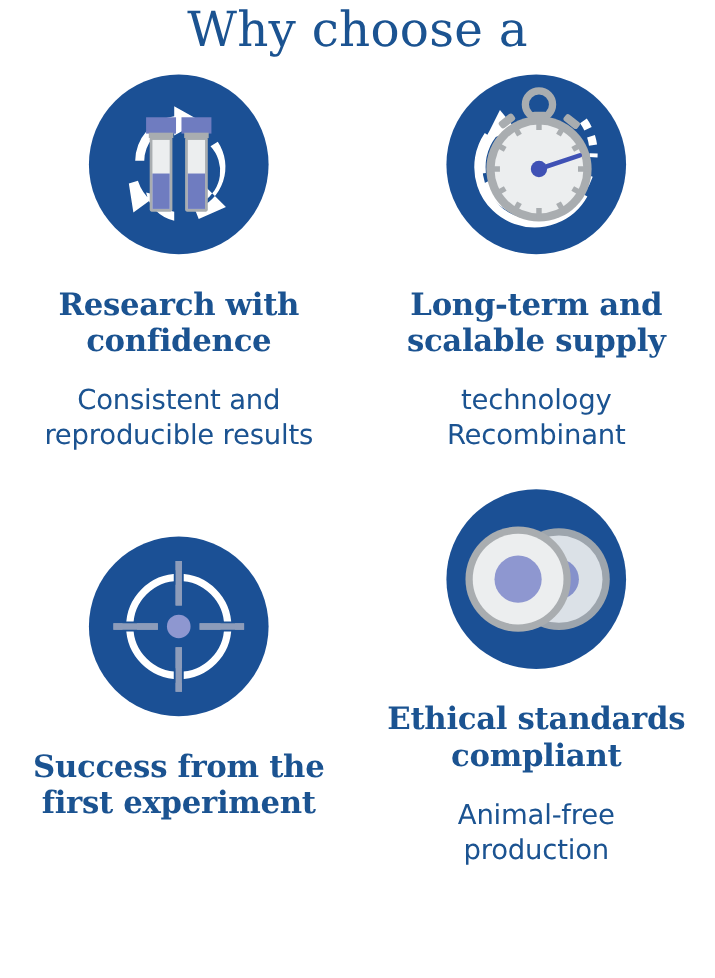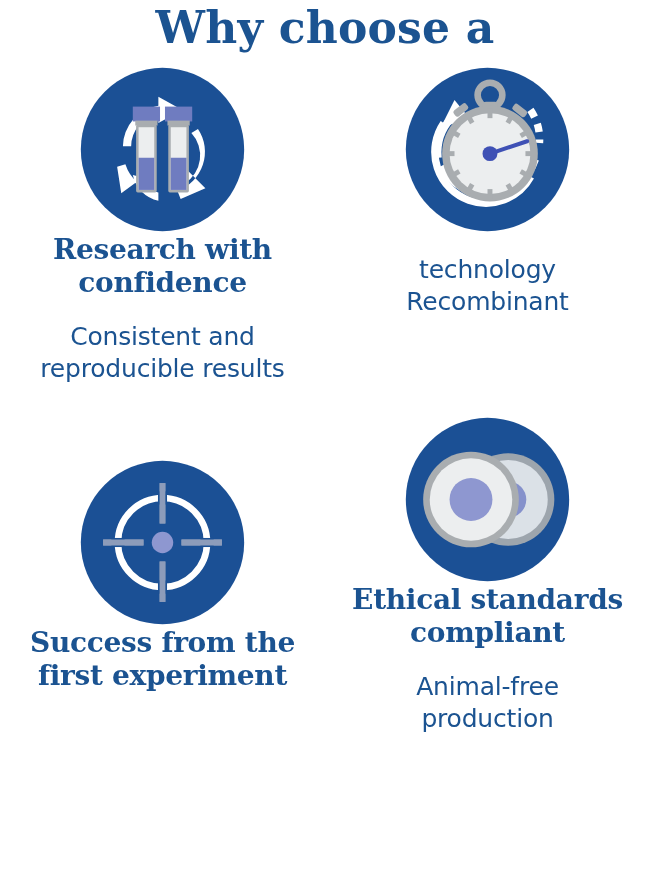--- a/index.html
+++ b/index.html
@@ -27,21 +27,21 @@
   .title-block {
     padding-top: 2px;
     text-align: center;
   }
   .title-line {
     font-family: "DejaVu Serif", "Liberation Serif", serif;
     color: #1b5391;
     font-size: 44px;
     line-height: 51px;
     letter-spacing: 0.2px;
-    font-weight: 700;
+    font-weight: 400;
   }
 
   
   .grid {
     margin-top: 14px;
     display: grid;
     grid-template-columns: 325px 325px;
     grid-template-rows: auto auto;
   }
   .cell {
@@ -60,21 +60,21 @@
   }
   .icon-wrap svg { display: block; width: 165px; height: 165px; }
 
   .feature-heading {
     font-family: "DejaVu Serif", "Liberation Serif", serif;
     color: #1b5391;
     font-weight: 700;
     font-size: 28px;
     line-height: 33px;
     text-align: center;
-    margin-top: 1px;
+    margin-top: 28px;
     letter-spacing: -0.3px;
   }
   .feature-sub {
     font-family: "DejaVu Sans", "Liberation Sans", sans-serif;
     color: #1b5391;
     font-weight: 400;
     font-size: 25px;
     line-height: 32px;
     text-align: center;
     margin-top: 22px;
@@ -175,20 +175,24 @@
               <line x1="55.4" y1="77.5" x2="65.8" y2="83.5"></line>
               <line x1="130.5" y1="152.6" x2="124.5" y2="142.2"></line>
               <line x1="75.5" y1="57.4" x2="81.5" y2="67.8"></line>
             </g>
 
             <line x1="103" y1="105" x2="148" y2="90" stroke="#3f51b5" stroke-width="5" stroke-linecap="round"></line>
             <circle cx="103" cy="105" r="9" fill="#3f51b5"></circle>
           </g>
         </svg>
       </div>
+      <div class="feature-heading">
+        <span>Long-term and</span>
+        <span>scalable supply</span>
+      </div>
       <div class="feature-sub">
         <span>technology</span>
         <span>Recombinant</span>
       </div>
     </div>
 
     <div class="cell row2">
       <div class="icon-wrap">
         <svg viewBox="0 0 200 200" xmlns="http://www.w3.org/2000/svg">
           <circle cx="100" cy="100" r="99" fill="#1b5095"></circle>

